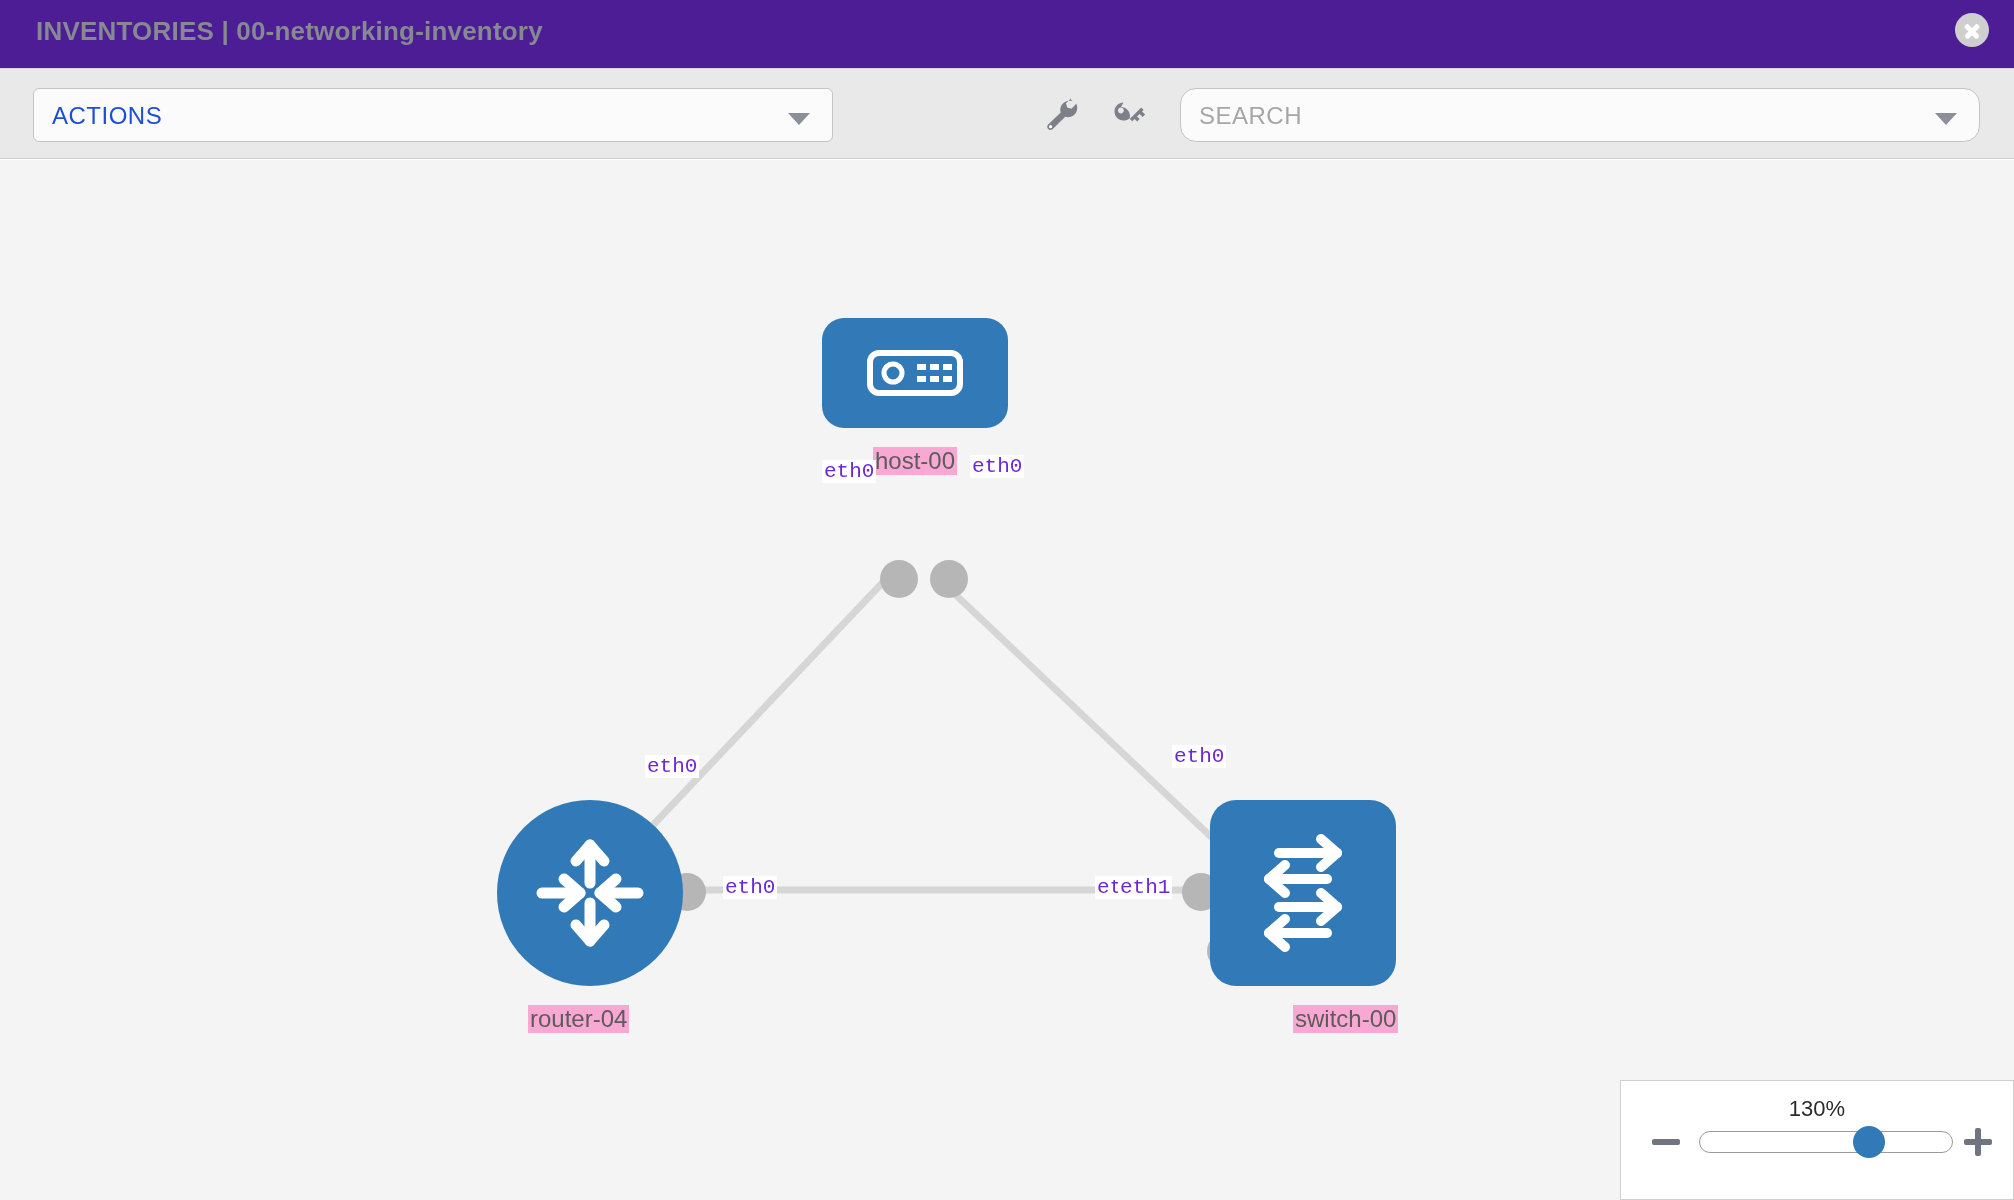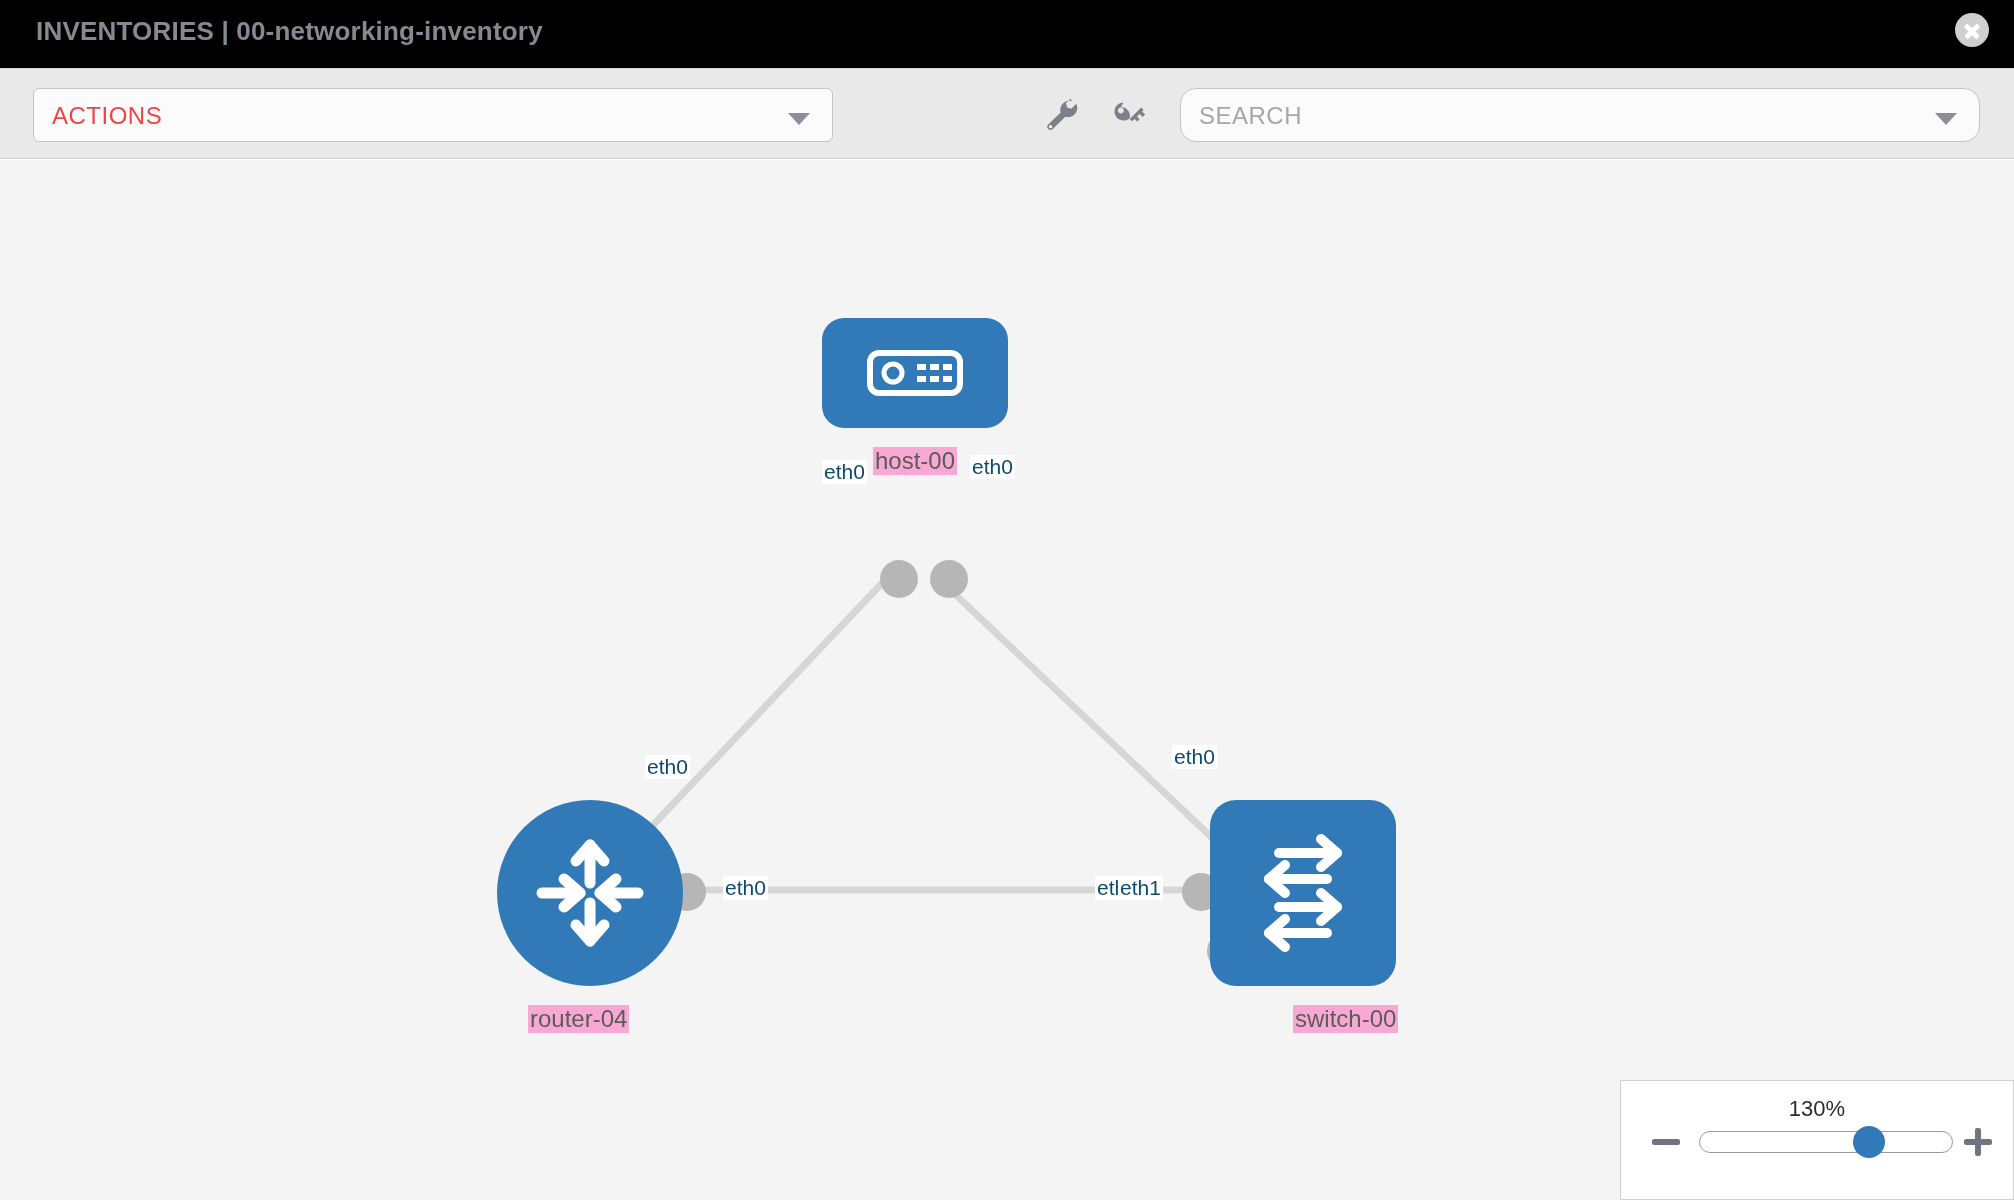--- a/index.html
+++ b/index.html
@@ -18,21 +18,21 @@
     height: 1200px;
     background: #ffffff;
   }
 
   
   .header {
     position: absolute;
     left: 0; top: 0;
     width: 2014px;
     height: 69px;
-    background: #000000;
+    background: #4c1d95;
     border-bottom: 1px solid #d7d7d7;
     box-sizing: border-box;
   }
   .header-title {
     position: absolute;
     left: 36px;
     top: 16px;
     font-size: 26px;
     font-weight: bold;
     color: #848992;
@@ -83,21 +83,21 @@
     border: 1px solid #c4c4c4;
     border-radius: 6px;
     box-sizing: border-box;
     cursor: pointer;
   }
   .actions-label {
     position: absolute;
     left: 18px;
     top: 13px;
     font-size: 24px;
-    color: #ef4444;
+    color: #1d4ed8;
     letter-spacing: 0.5px;
   }
   .caret {
     position: absolute;
     right: 22px;
     top: 24px;
     width: 0; height: 0;
     border-left: 11px solid transparent;
     border-right: 11px solid transparent;
     border-top: 12px solid #8a8f99;
@@ -179,24 +179,25 @@
     height: 38px;
     border-radius: 50%;
     background: #b6b6b6;
     cursor: pointer;
   }
 
   
   .iface-label {
     position: absolute;
     font-size: 21px;
-    color: #0c4a6e;
+    color: #6d28d9;
     background: #ffffff;
     white-space: nowrap;
     padding: 0 2px;
+    font-family: Liberation Mono, monospace;
   }
 
   
   .zoom-panel {
     position: absolute;
     left: 1620px;
     top: 1080px;
     width: 394px;
     height: 120px;
     background: #ffffff;

